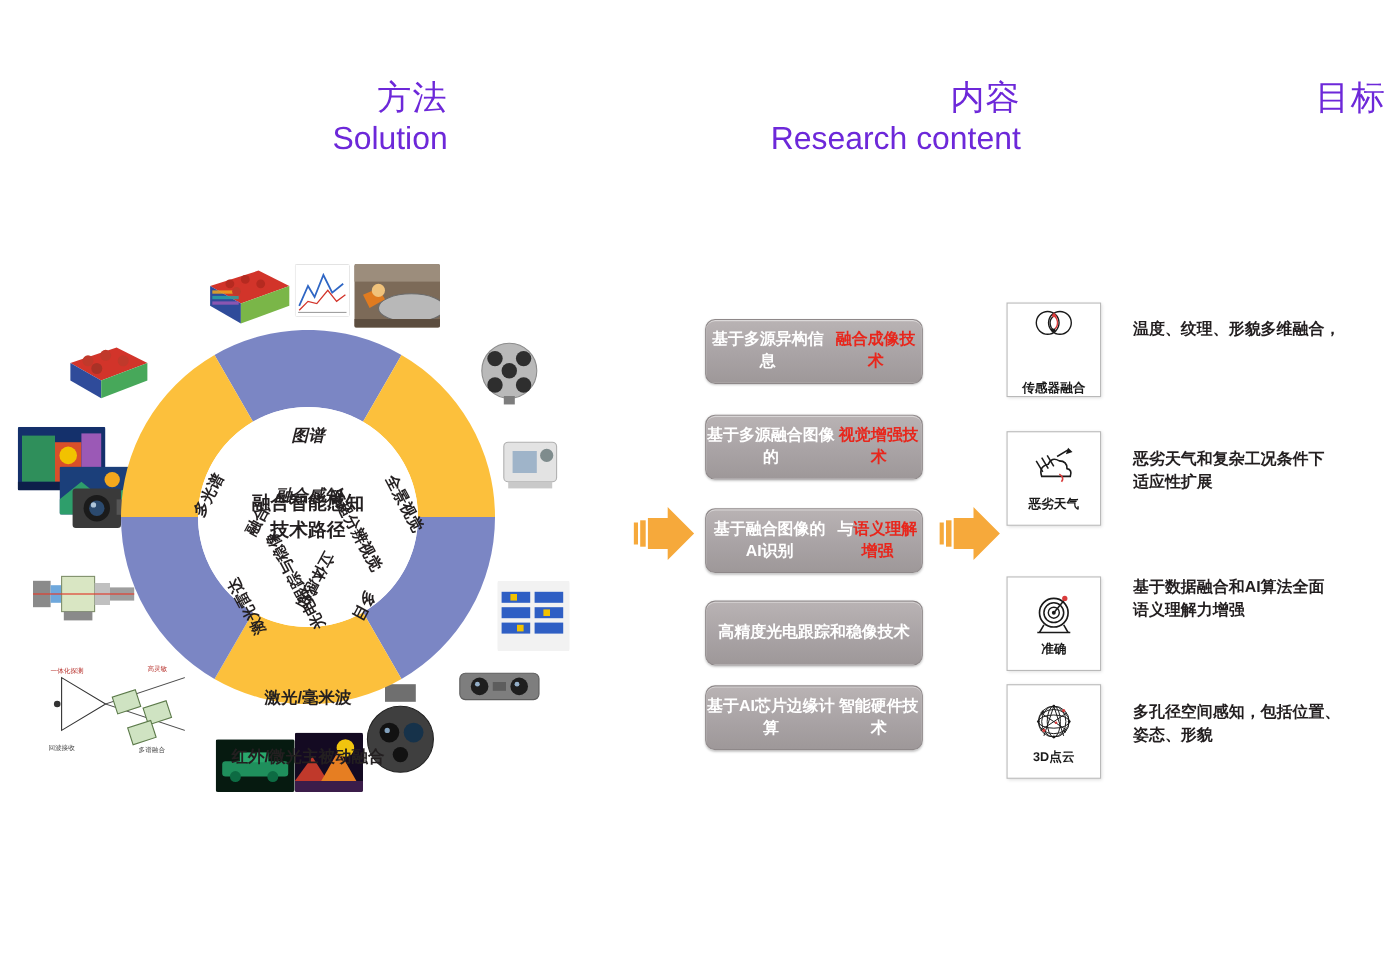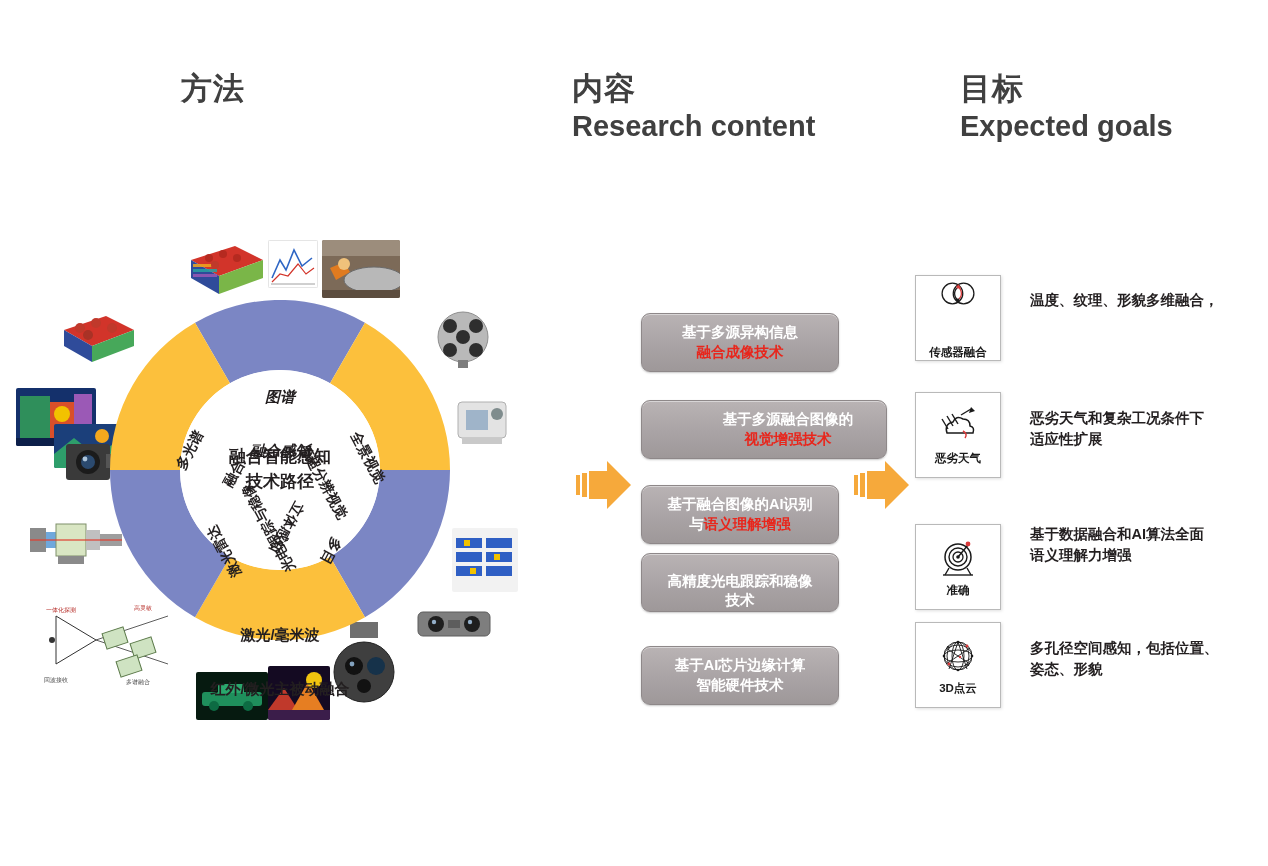--- a/index.html
+++ b/index.html
@@ -4,21 +4,21 @@
 <style>
   html,body{margin:0;padding:0;background:#ffffff;}
   body{
     width:1268px;height:866px;position:relative;overflow:hidden;
     font-family:"Liberation Sans","DejaVu Sans",sans-serif;
     color:#231f20;
   }
   .stage{position:absolute;inset:0;}
 
   
-  .col-head{position:absolute;text-align:left;color:#404040;font-weight:bold;line-height:1.12;}
+  .col-head{position:absolute;text-align:right;color:#6d28d9;font-weight:normal;line-height:1.12;}
   .col-head .cn{font-size:31px;letter-spacing:1px;display:block;}
   .col-head .en{font-size:29px;display:block;margin-top:3px;}
   #head-solution{left:181px;top:72px;width:226px;}
   #head-content{left:572px;top:72px;width:356px;}
   #head-goals{left:960px;top:72px;width:300px;}
 
   
   #wheel{position:absolute;left:110px;top:300px;width:340px;height:340px;}
   #wheel svg{position:absolute;left:0;top:0;}
   .seg-label{position:absolute;text-align:center;font-weight:bold;color:#231f20;
@@ -32,22 +32,22 @@
 
   
   .arrow{position:absolute;}
 
   
   .mbox{
     position:absolute;left:641px;width:196px;height:57px;border-radius:9px;
     background:linear-gradient(180deg,#b9b3b4 0%,#a9a3a5 55%,#9e9899 100%);
     border:1px solid #8e8889;
     box-shadow:0 1px 2px rgba(0,0,0,.22), inset 0 1px 0 rgba(255,255,255,.45);
-    display:flex;flex-direction:column;align-items:center;justify-content:center;
-    font-weight:bold;font-size:14.5px;line-height:1.35;color:#ffffff;text-align:center;margin-top:23px;
+    display:flex;flex-direction:row;align-items:center;justify-content:center;
+    font-weight:bold;font-size:14.5px;line-height:1.35;color:#ffffff;text-align:center;
   }
   .mbox .r{color:#e8261c;}
 
   
   .gcard{
     position:absolute;left:915px;width:84px;height:84px;background:#ffffff;
     border:1px solid #b9b9b9;box-shadow:1px 1px 3px rgba(0,0,0,.13);
     display:flex;flex-direction:column;align-items:center;justify-content:center;
   }
   .gcard .ico{width:50px;height:44px;display:block;}
@@ -55,28 +55,28 @@
   .gtext{position:absolute;left:1030px;width:232px;
          font-weight:bold;font-size:14.5px;line-height:1.45;color:#231f20;}
 </style>
 </head>
 <body>
 
 <div class="stage">
 
   <div class="col-head" id="head-solution">
     <span class="cn">方法</span>
+    <span class="en">Solution</span>
   </div>
   <div class="col-head" id="head-content">
     <span class="cn">内容</span>
     <span class="en">Research content</span>
   </div>
   <div class="col-head" id="head-goals">
     <span class="cn">目标</span>
-    <span class="en">Expected goals</span>
   </div>
 
   <div class="photo" style="left:185px;top:238px;">
     <svg width="82" height="60" viewBox="0 0 82 60">
       <polygon points="6,22 50,8 78,22 34,38" fill="#d2342a"></polygon>
       <polygon points="6,22 34,38 34,56 6,40" fill="#2f4b9a"></polygon>
       <polygon points="34,38 78,22 78,40 34,56" fill="#7ab648"></polygon>
       <g opacity=".85">
         <rect x="8" y="26" width="24" height="3" fill="#f0a81e"></rect>
         <rect x="8" y="31" width="24" height="3" fill="#29a3a3"></rect>
@@ -310,33 +310,33 @@
       <rect x="6" y="13" width="5" height="24" fill="#f6a93b"></rect>
       <path d="M13 11 h18 v-10 l24 24 l-24 24 v-10 h-18 z" fill="#f6a93b"></path>
     </svg>
   </div>
 
   <div class="mbox" style="top:290px;">
     <div>基于多源异构信息</div>
     <div class="r">融合成像技术</div>
   </div>
 
-  <div class="mbox" style="top:377px;padding-left:48px;">
+  <div class="mbox" style="top:377px;">
     <div>基于多源融合图像的</div>
     <div class="r">视觉增强技术</div>
   </div>
 
   <div class="mbox" style="top:462px;">
     <div>基于融合图像的AI识别</div>
     <div>
       <span>与</span><span class="r">语义理解增强</span>
     </div>
   </div>
 
-  <div class="mbox" style="top:530px;justify-content:flex-end;">
+  <div class="mbox" style="top:546px;">
     <div>高精度光电跟踪和稳像</div>
     <div>技术</div>
   </div>
 
   <div class="mbox" style="top:623px;">
     <div>基于AI芯片边缘计算</div>
     <div>智能硬件技术</div>
   </div>
 
   <div class="arrow" style="left:854px;top:460px;">

